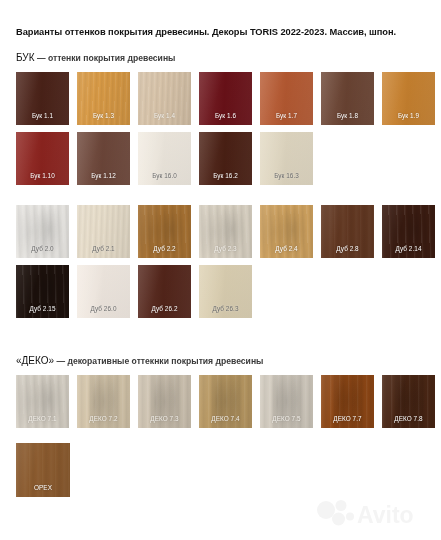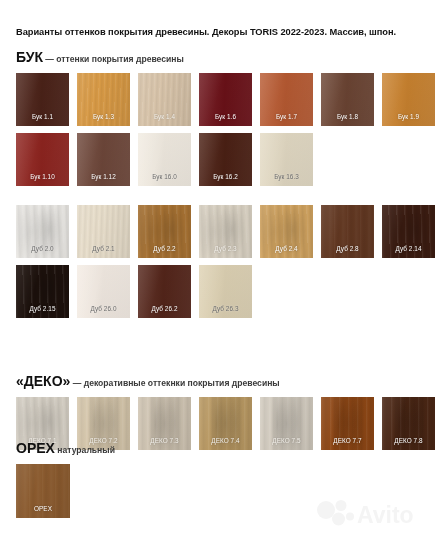--- a/index.html
+++ b/index.html
@@ -45,23 +45,23 @@
   }
 
   .section-head {
     font-size: 8.6px;
     line-height: 11px;
     color: #2b2b2b;
     margin-bottom: 8px;
     white-space: nowrap;
   }
   .section-head .strong {
-    font-weight: 700;
+    font-weight: 400;
     color: #111111;
-    font-size: 14px;
+    font-size: 10px;
   }
   .section-head .rest {
     font-weight: 700;
     color: #3a3a3a;
   }
 
   .swatch-row {
     display: flex;
     flex-direction: row;
     gap: 8px;
@@ -309,21 +309,21 @@
             <div class="sheen"></div>
             <div class="swatch-label">Дуб 26.2</div>
           </div>
           <div class="swatch" title="Дуб 26.3" style="background: rgb(222, 210, 180);">
             <div class="grain soft"></div>
             <div class="sheen"></div>
             <div class="swatch-label dark">Дуб 26.3</div>
           </div>
         </div>
       </div>
-      <div class="section" style="top: 376px;">
+      <div class="section" style="top: 355px;">
         <div class="section-head"><span class="strong">«ДЕКО»</span><span class="rest"> — декоративные оттекнки покрытия древесины</span></div>
         <div class="swatch-row">
           <div class="swatch" title="ДЕКО 7.1" style="background: rgb(217, 211, 200);">
             <div class="grain figured"></div>
             <div class="sheen"></div>
             <div class="swatch-label muted">ДЕКО 7.1</div>
           </div>
           <div class="swatch" title="ДЕКО 7.2" style="background: rgb(213, 198, 171);">
             <div class="grain flame"></div>
             <div class="sheen"></div>
@@ -350,21 +350,20 @@
             <div class="swatch-label">ДЕКО 7.7</div>
           </div>
           <div class="swatch" title="ДЕКО 7.8" style="background: rgb(74, 38, 20);">
             <div class="grain flame"></div>
             <div class="sheen"></div>
             <div class="swatch-label">ДЕКО 7.8</div>
           </div>
         </div>
       </div>
       <div class="section" style="top: 443px;">
-        <div class="section-head"><span class="strong">ОРЕХ</span><span class="rest"> натуральный</span></div>
         <div class="swatch-row">
           <div class="swatch large" title="ОРЕХ" style="background: rgb(138, 90, 46);">
             <div class="grain vert"></div>
             <div class="sheen"></div>
             <div class="swatch-label">ОРЕХ</div>
           </div>
         </div>
       </div>
     </div>
 

